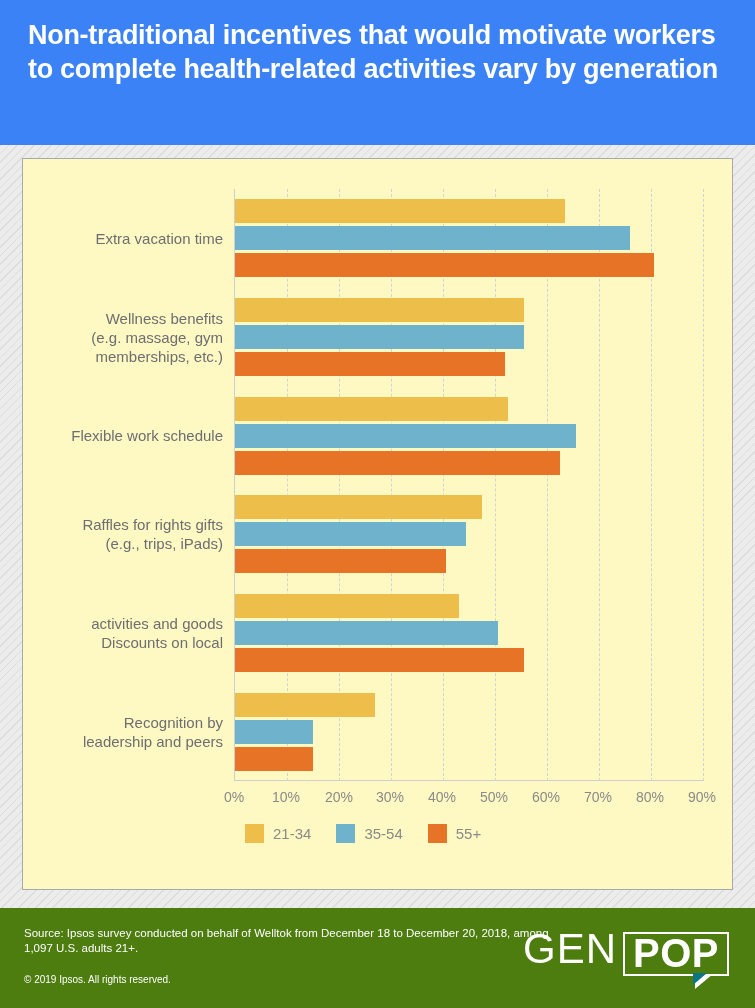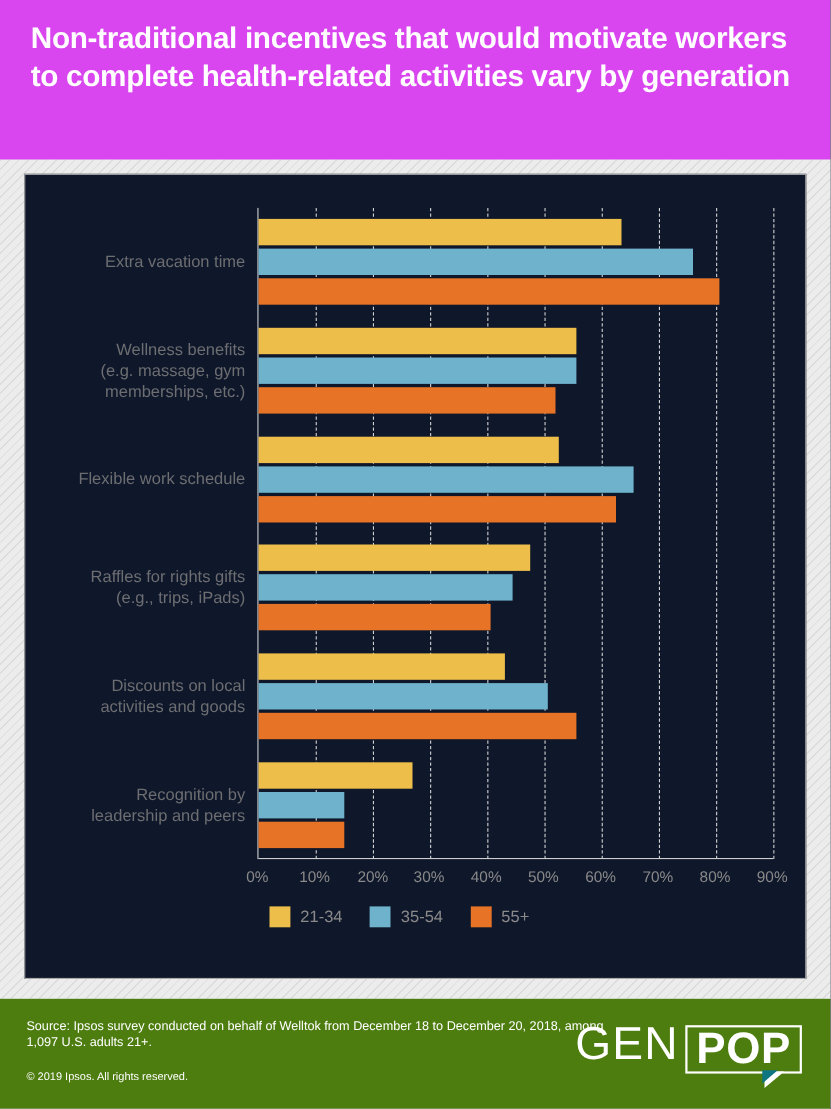--- a/index.html
+++ b/index.html
@@ -12,34 +12,34 @@
   }
   .hatch{
     position:absolute;left:0;top:145px;width:755px;height:763px;
     background-color:#e6e6e6;
     background-image:repeating-linear-gradient(135deg,
         #dcdcdc 0px,#dcdcdc 1px,#ececec 1px,#ececec 6px);
   }
   
   .header{
     position:absolute;left:0;top:0;width:755px;height:145px;
-    background:#d946ef;
+    background:#3b82f6;
     box-sizing:border-box;
     padding:18px 28px 0 28px;
   }
   .header h1{
     margin:0;color:#ffffff;
     font-size:27px;line-height:34px;font-weight:bold;
     letter-spacing:-0.3px;
     font-family:"Liberation Sans", sans-serif;
   }
   
   .card{
     position:absolute;left:22px;top:158px;width:711px;height:732px;
-    background:#0f172a;border:1px solid #a9a9a9;box-sizing:border-box;
+    background:#fef9c3;border:1px solid #a9a9a9;box-sizing:border-box;
   }
   
   .plot{
     position:absolute;left:0;top:0;width:711px;height:732px;
   }
   .plot-area{
     position:absolute;left:211px;top:30px;width:468px;height:592px;
     border-left:1px solid #cfcfcf;
   }
   .gridline{
@@ -173,22 +173,22 @@
           <div>memberships, etc.)</div>
         </div>
         <div class="cat-label" style="left: 0px; width: 200px; top: 267.167px;">
           <div>Flexible work schedule</div>
         </div>
         <div class="cat-label" style="left: 0px; width: 200px; top: 356.333px;">
           <div>Raffles for rights gifts</div>
           <div>(e.g., trips, iPads)</div>
         </div>
         <div class="cat-label" style="left: 0px; width: 200px; top: 455px;">
+          <div>activities and goods</div>
           <div>Discounts on local</div>
-          <div>activities and goods</div>
         </div>
         <div class="cat-label" style="left: 0px; width: 200px; top: 553.667px;">
           <div>Recognition by</div>
           <div>leadership and peers</div>
         </div>
       </div>
     <div id="ticks">
         <div class="tick" style="left: 211px;">0%</div>
         <div class="tick" style="left: 263px;">10%</div>
         <div class="tick" style="left: 316px;">20%</div>

